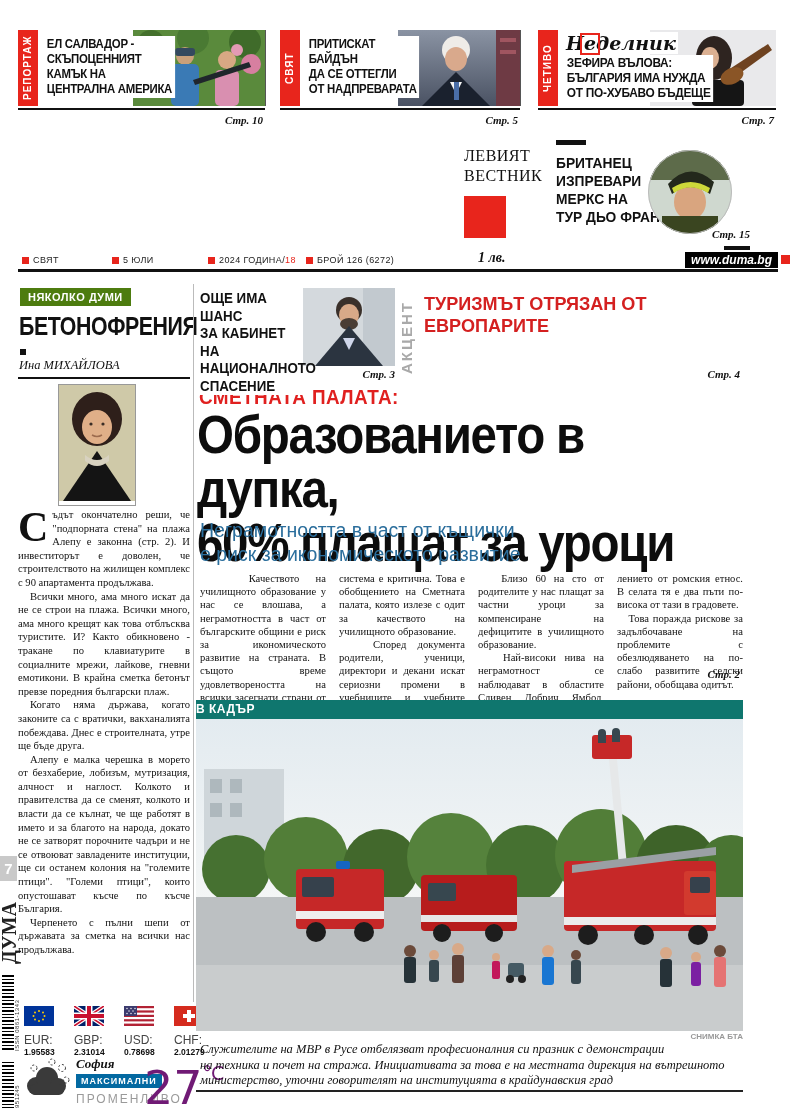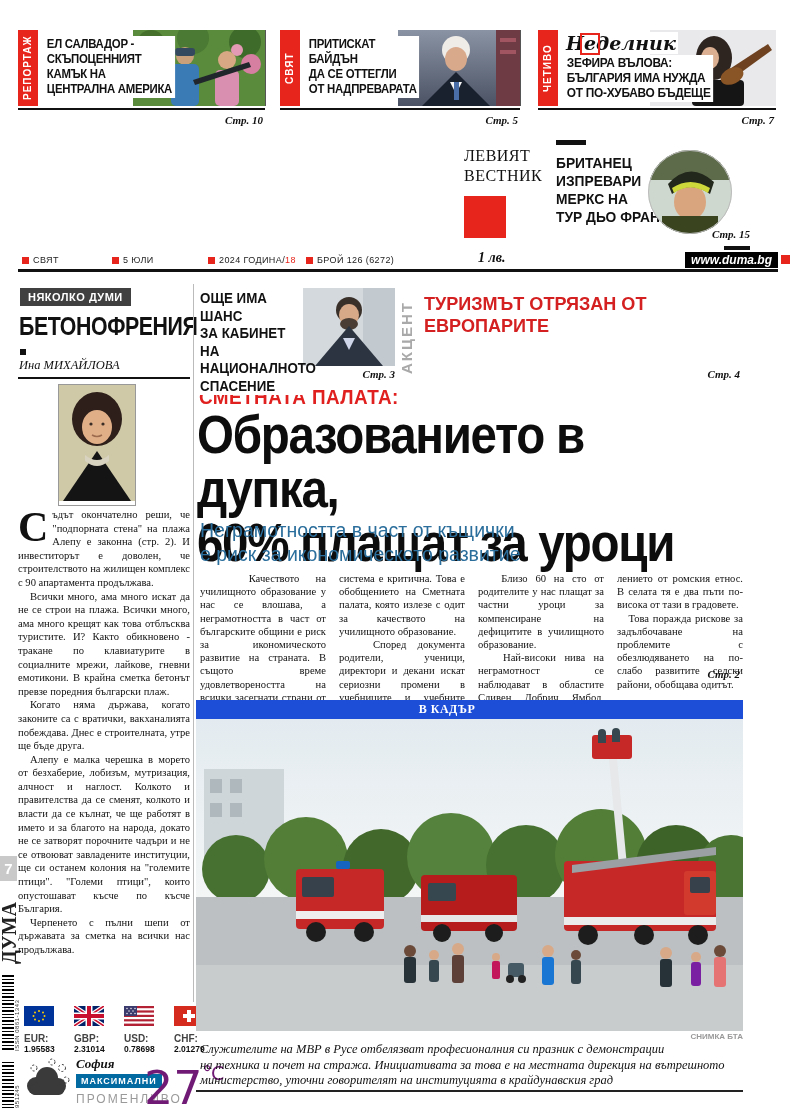--- a/index.html
+++ b/index.html
@@ -32,36 +32,36 @@
   
   .dl-item{position:absolute;top:255px;font-size:9px;letter-spacing:.4px;color:#222;}
   .dl-sq{display:inline-block;width:7px;height:7px;background:#e8251c;margin-right:4px;vertical-align:-1px;}
   .dl-red{color:#e8251c;}
   #price{left:478px;top:250px;font-size:14px;font-style:italic;font-weight:bold;}
   #website-box{right:16px;top:252px;background:#000;color:#fff;font-weight:bold;font-style:italic;
       font-size:12px;padding:1px 6px;}
   #website-sq{right:4px;top:255px;width:9px;height:9px;background:#e8251c;}
   #dateline-rule{left:18px;top:269px;width:760px;height:3px;background:#111;}
   
-  #rubric{left:20px;top:288px;background:#404040;color:#fff;font-weight:bold;font-size:11px;
+  #rubric{left:20px;top:288px;background:#4d7c0f;color:#fff;font-weight:bold;font-size:11px;
       padding:3px 8px;letter-spacing:.5px;}
   #op-title{left:19px;top:311px;font-size:26px;transform:scaleX(.82);transform-origin:0 0;letter-spacing:-0.5px;}
   #op-sq{left:20px;top:349px;width:6px;height:6px;background:#111;}
   #op-author{left:19px;top:358px;font-style:italic;font-size:12.5px;}
   #op-rule{left:18px;top:377px;width:172px;height:2px;background:#111;}
   #op-photo{left:58px;top:384px;border:1px solid #999;}
   #op-text{left:18px;top:508px;width:172px;height:497px;overflow:hidden;font-family:"Liberation Serif",serif;
       font-size:10.6px;line-height:13.6px;text-align:justify;}
   #op-text p{margin:0;text-indent:12px;}
   #op-text p.first{text-indent:0;}
   #dropcap{float:left;font-family:"Liberation Serif",serif;font-size:42px;line-height:34px;
       margin:2px 4px 0 0;font-weight:bold;}
   
   .cur{position:absolute;top:1006px;width:42px;text-align:left;}
-  .cur .code{font-size:10px;font-weight:bold;color:#444;margin-top:3px;}
+  .cur .code{font-size:12px;font-weight:normal;color:#444;margin-top:3px;}
   .cur .rate{font-size:8.5px;font-weight:bold;color:#111;}
   #weather-city{left:76px;top:1056px;font-family:"Liberation Serif",serif;font-style:italic;
       font-weight:bold;font-size:13px;}
   #weather-max{left:76px;top:1074px;background:#0369a1;color:#fff;font-weight:bold;font-size:9px;
       padding:2px 5px;letter-spacing:1px;}
   #weather-cond{left:76px;top:1092px;color:#9a9a9a;font-size:12px;letter-spacing:2px;}
   #weather-temp{left:144px;top:1048px;font-size:46px;line-height:50px;color:#701a75;font-family:"DejaVu Sans",sans-serif;}
   #weather-temp .unit{font-size:19px;vertical-align:24px;letter-spacing:-1px;}
   
   #edge-pagenum{left:0;top:856px;width:17px;height:25px;background:#c9c9c9;color:#fff;
@@ -88,22 +88,22 @@
   
   #kicker{left:199px;top:385px;color:#e0201f;font-size:21px;transform:scaleX(.9);transform-origin:0 0;letter-spacing:.5px;}
   #headline{left:197px;top:407px;font-size:54px;line-height:54px;letter-spacing:-1.5px;
       transform:scaleX(.88);transform-origin:0 0;color:#0d0d0d;}
   #subhead{left:200px;top:518px;font-size:19.5px;line-height:24px;color:#2b6e9c;}
   #story-cols{left:200px;top:572px;width:545px;display:flex;gap:13px;}
   .story-col{width:126px;font-family:"Liberation Serif",serif;font-size:10.6px;line-height:13.2px;
       text-align:justify;}
   #story-page{left:640px;top:668px;width:100px;text-align:right;}
   
-  #vk-bar{left:196px;top:700px;width:547px;height:19px;background:#1d4ed8;color:#fff;font-weight:bold;
-      font-size:12px;line-height:19px;text-align:center;padding-right:45px;box-sizing:border-box;letter-spacing:.5px;font-family:Liberation Serif, serif;}
+  #vk-bar{left:196px;top:700px;width:547px;height:19px;background:#0f766e;color:#fff;font-weight:bold;
+      font-size:12px;line-height:19px;text-align:left;padding-right:45px;box-sizing:border-box;letter-spacing:.5px;}
   #vk-photo{left:196px;top:719px;}
   #vk-credit{left:600px;top:1032px;width:143px;text-align:right;font-size:8px;font-weight:bold;color:#999;}
   #vk-caption{left:200px;top:1042px;width:540px;font-family:"Liberation Serif",serif;font-style:italic;
       font-size:12.5px;line-height:15.5px;}
   #bottom-rule{left:196px;top:1090px;width:547px;height:2px;background:#222;}
 </style>
 </head>
 <body>
 
 <div id="page">

